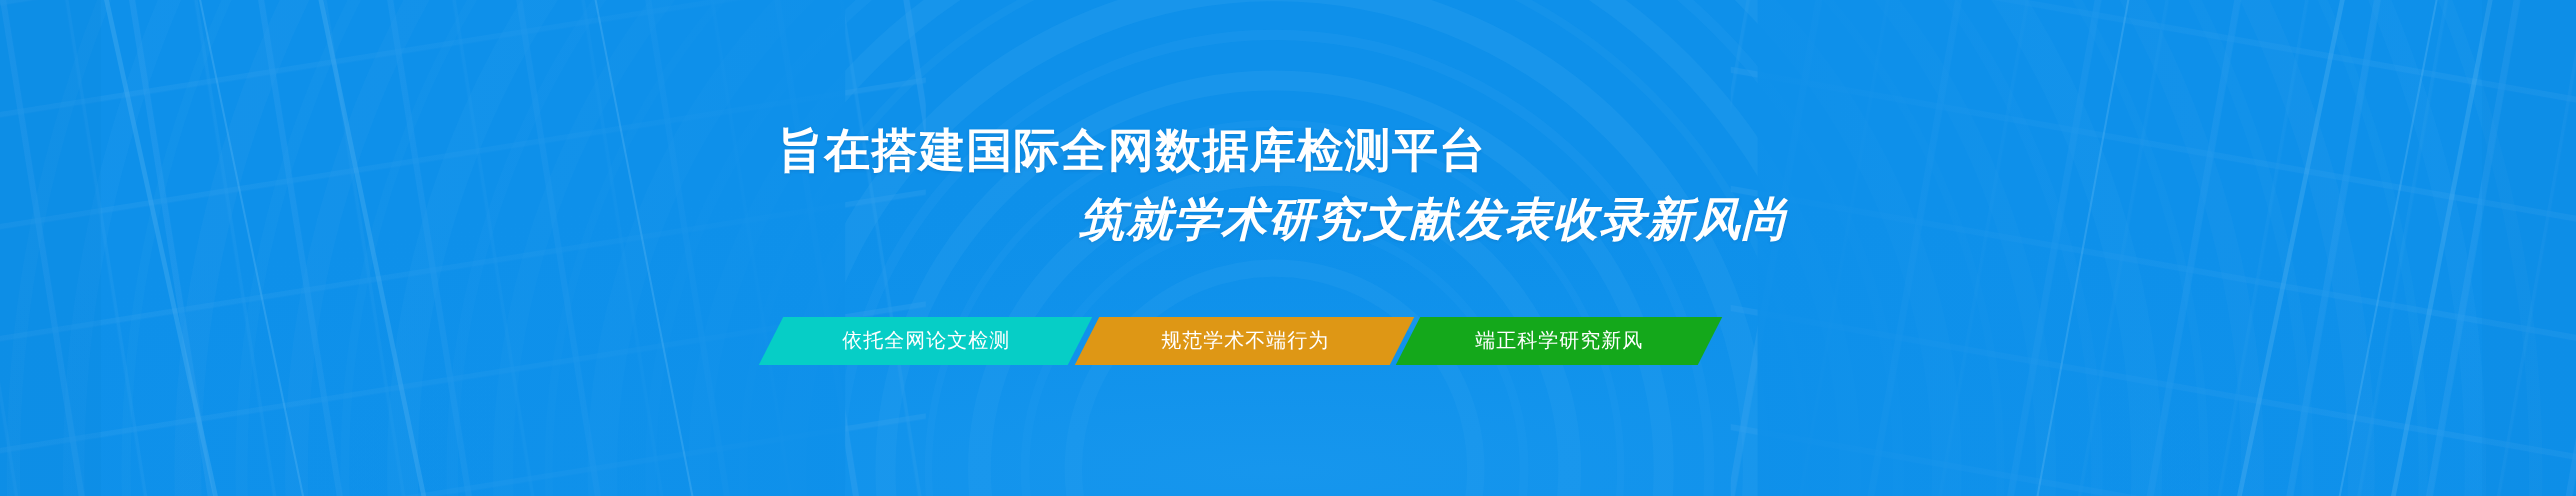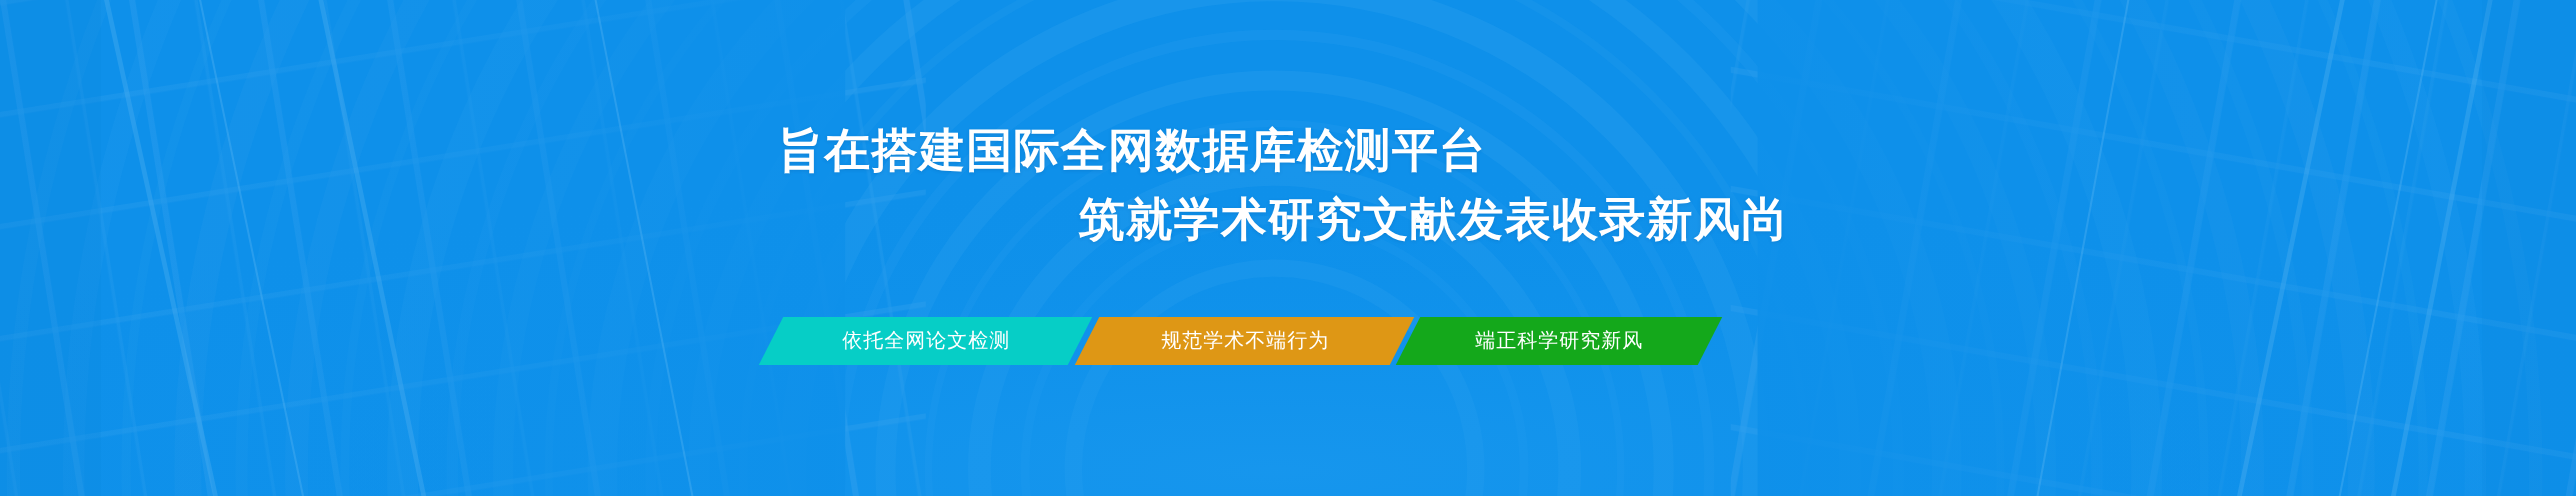--- a/index.html
+++ b/index.html
@@ -179,21 +179,21 @@
         <line x1="3640" y1="-40" x2="3480" y2="780"></line>
       </g>
 
       <rect x="0" y="0" width="150" height="740" fill="#0B86DC" opacity="0.25"></rect>
       <rect x="3700" y="0" width="140" height="740" fill="#0B86DC" opacity="0.18"></rect>
     </g>
   </svg>
 
   <div id="headline-block">
     <div class="headline line1" style="color: rgb(255, 255, 255);">旨在搭建国际全网数据库检测平台</div>
-    <div class="headline line2" style="color: rgb(255, 255, 255);">筑就学术研究文献发表收录新风尚</div>
+    <div class="headline line2" style="color: rgb(255, 255, 255); font-style: italic;">筑就学术研究文献发表收录新风尚</div>
   </div>
 
   <div id="tag-row">
     <div class="tag tag-teal" style="background: rgb(6, 206, 198);">
       <span class="tag-label" style="color: rgb(255, 255, 255);">依托全网论文检测</span>
     </div>
     <div class="tag tag-orange" style="background: rgb(222, 151, 21);">
       <span class="tag-label" style="color: rgb(255, 255, 255);">规范学术不端行为</span>
     </div>
     <div class="tag tag-green" style="background: rgb(20, 168, 27);">

